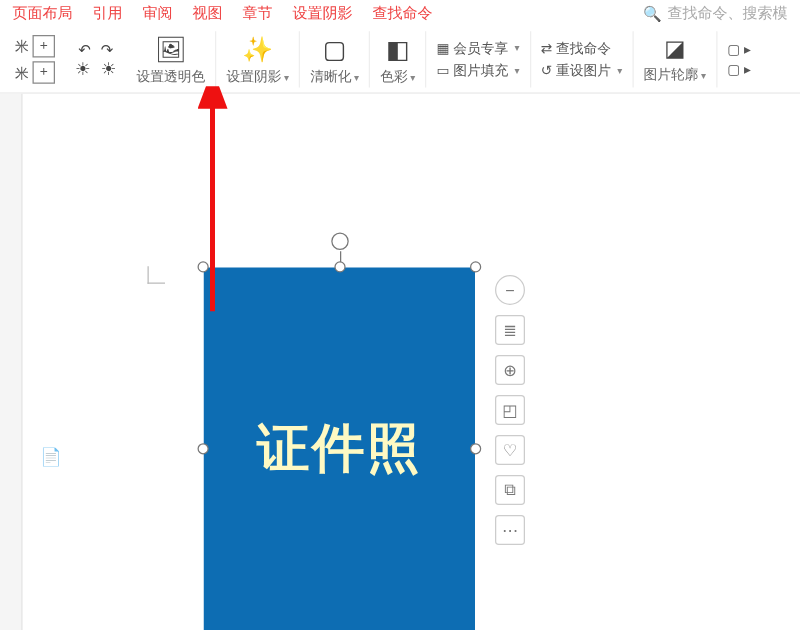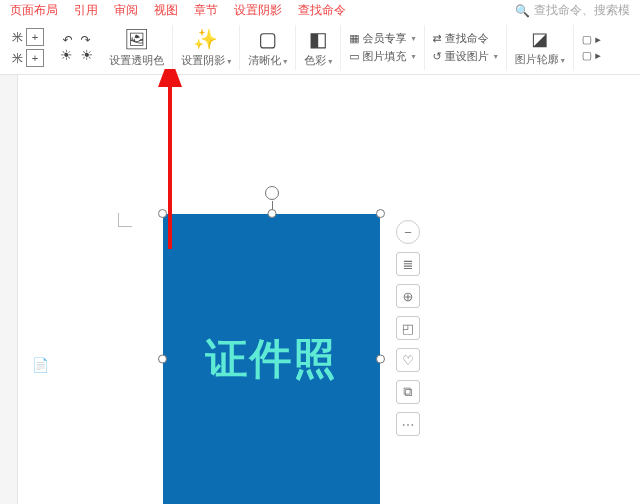--- a/index.html
+++ b/index.html
@@ -22,21 +22,21 @@
   .corner-mark { position: absolute; left: 118px; top: 138px; width: 14px; height: 14px; border-left: 1px solid #bbb; border-bottom: 1px solid #bbb; }
   .page-side-icon { position: absolute; left: 32px; top: 282px; color: #bcd; font-size: 14px; }
   .image-sel { position: absolute; left: 163px; top: 139px; width: 217px; height: 290px; }
   .rot-handle { position: absolute; left: 50%; top: -28px; transform: translateX(-50%); width: 14px; height: 14px; background: #fff; border: 1px solid #777; border-radius: 50%; }
   .rot-handle::after { content: ""; position: absolute; left: 50%; top: 14px; width: 1px; height: 14px; background: #777; }
   .handle { position: absolute; width: 9px; height: 9px; background: #fff; border: 1px solid #777; border-radius: 50%; }
   .h-tl { left: -5px; top: -5px; } .h-tr { right: -5px; top: -5px; }
   .h-tm { left: 50%; top: -5px; transform: translateX(-50%); }
   .h-ml { left: -5px; top: 50%; transform: translateY(-50%); } .h-mr { right: -5px; top: 50%; transform: translateY(-50%); }
   .id-photo { width: 100%; height: 100%; background: #0d6db3; display: flex; align-items: center; justify-content: center; }
-  .id-text { color: #5eead4; font-size: 42px; font-weight: bold; letter-spacing: 2px; }
+  .id-text { color: #fef9c3; font-size: 42px; font-weight: bold; letter-spacing: 2px; }
   .side-toolbar { position: absolute; left: 396px; top: 145px; display: flex; flex-direction: column; gap: 8px; }
   .side-btn { width: 24px; height: 24px; border: 1px solid #ccc; border-radius: 3px; display: flex; align-items: center; justify-content: center; background: #fff; color: #777; font-size: 13px; cursor: pointer; }
   .side-btn.round { border-radius: 50%; }
   .arrow { position: absolute; pointer-events: none; }
   .sun::before { content: "☀"; font-size: 14px; }
 </style>
 </head>
 <body>
 
 <div class="tabs">

